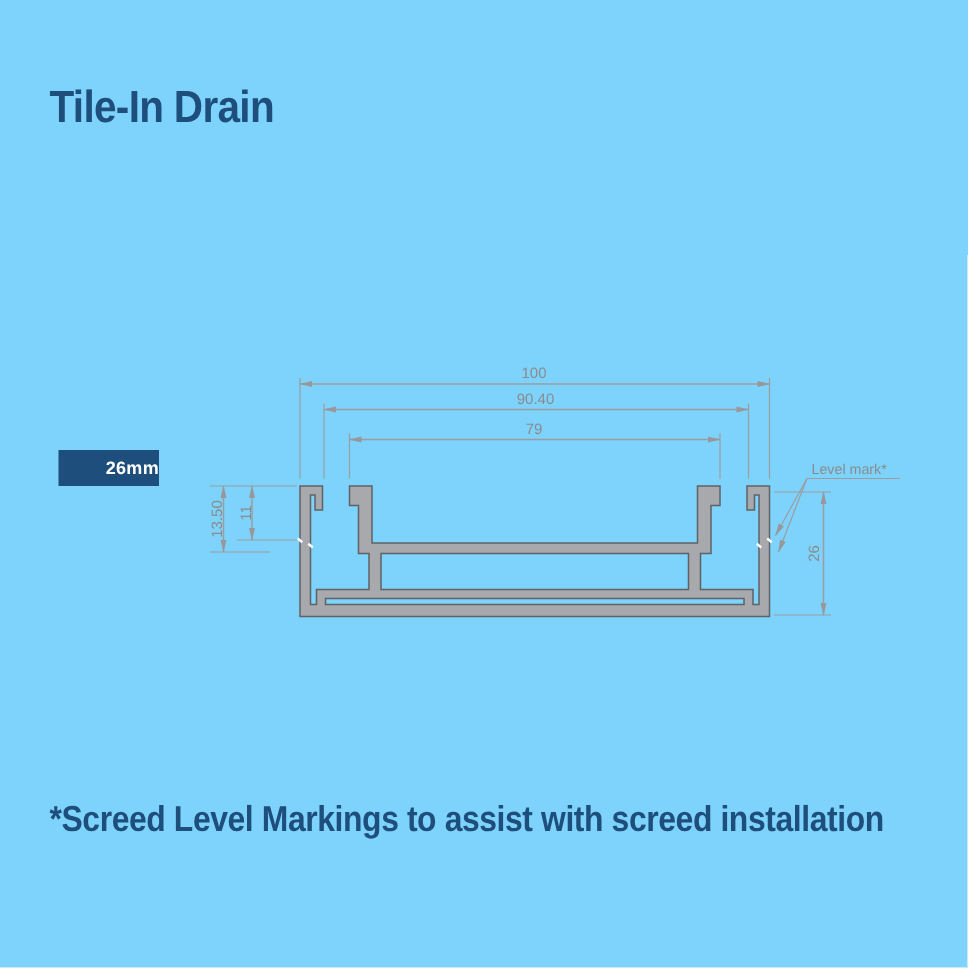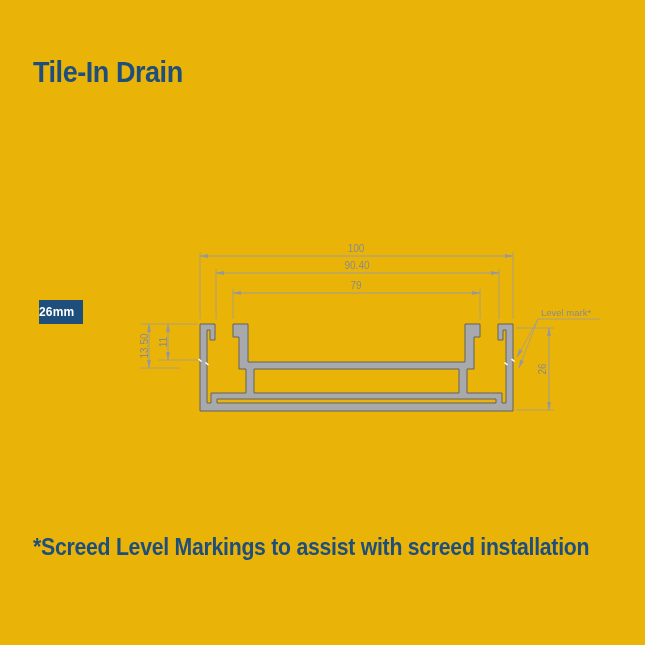--- a/index.html
+++ b/index.html
@@ -5,33 +5,33 @@
   :root{
     --navy:#1e4e7b;
     --profile-fill:#a7a9ac;
     --profile-stroke:#616265;
     --dim-line:#9c9da0;
     --dim-text:#8a8b8e;
   }
   *{margin:0;padding:0;box-sizing:border-box;}
   html,body{width:645px;height:645px;background:#ffffff;overflow:hidden;
     font-family:"Liberation Sans", sans-serif;}
-  .stage{position:relative;width:645px;height:645px;background:#eab308;}
+  .stage{position:relative;width:645px;height:645px;background:#7dd3fc;}
 
   .page-title{
     position:absolute;left:33px;top:55px;
     font-size:30px;font-weight:600;color:var(--navy);
     letter-spacing:-0.5px;
     transform:scaleX(0.90);transform-origin:left center;
     white-space:nowrap;
   }
   .badge{
-    position:absolute;left:39px;top:300px;width:44px;height:24px;
+    position:absolute;left:39px;top:300px;width:67px;height:24px;
     background:var(--navy);color:#ffffff;
-    display:flex;align-items:center;justify-content:flex-start;
+    display:flex;align-items:center;justify-content:flex-end;
     font-size:12px;font-weight:bold;letter-spacing:0.2px;
   }
   .drawing{position:absolute;left:0;top:0;width:645px;height:645px;}
   .dim-line{stroke:var(--dim-line);stroke-width:1;fill:none;}
   .ext-line{stroke:var(--dim-line);stroke-width:0.8;fill:none;}
   .dim-text{fill:var(--dim-text);font-size:10px;font-family:"Liberation Sans",sans-serif;}
   .leader-text{fill:var(--dim-text);font-size:9.5px;font-family:"Liberation Sans",sans-serif;}
   .notch{stroke:#ffffff;stroke-width:1.6;fill:none;}
   .footnote{
     position:absolute;left:33px;top:533px;

